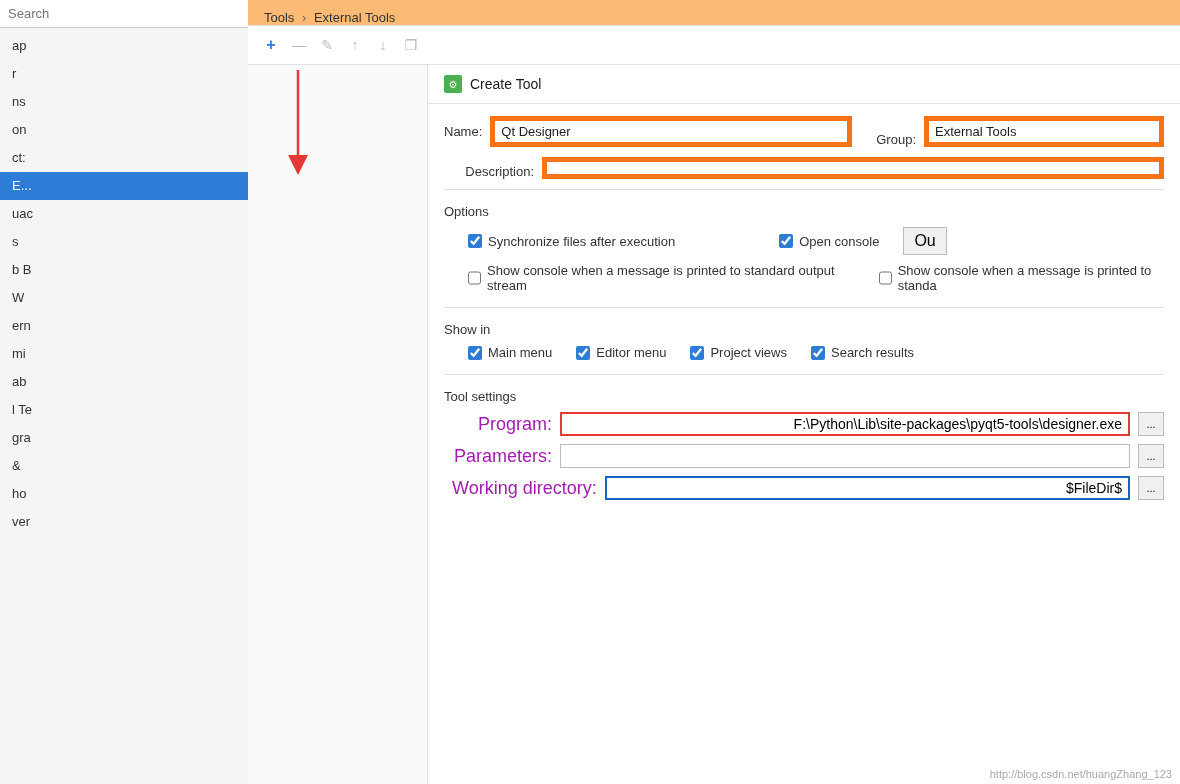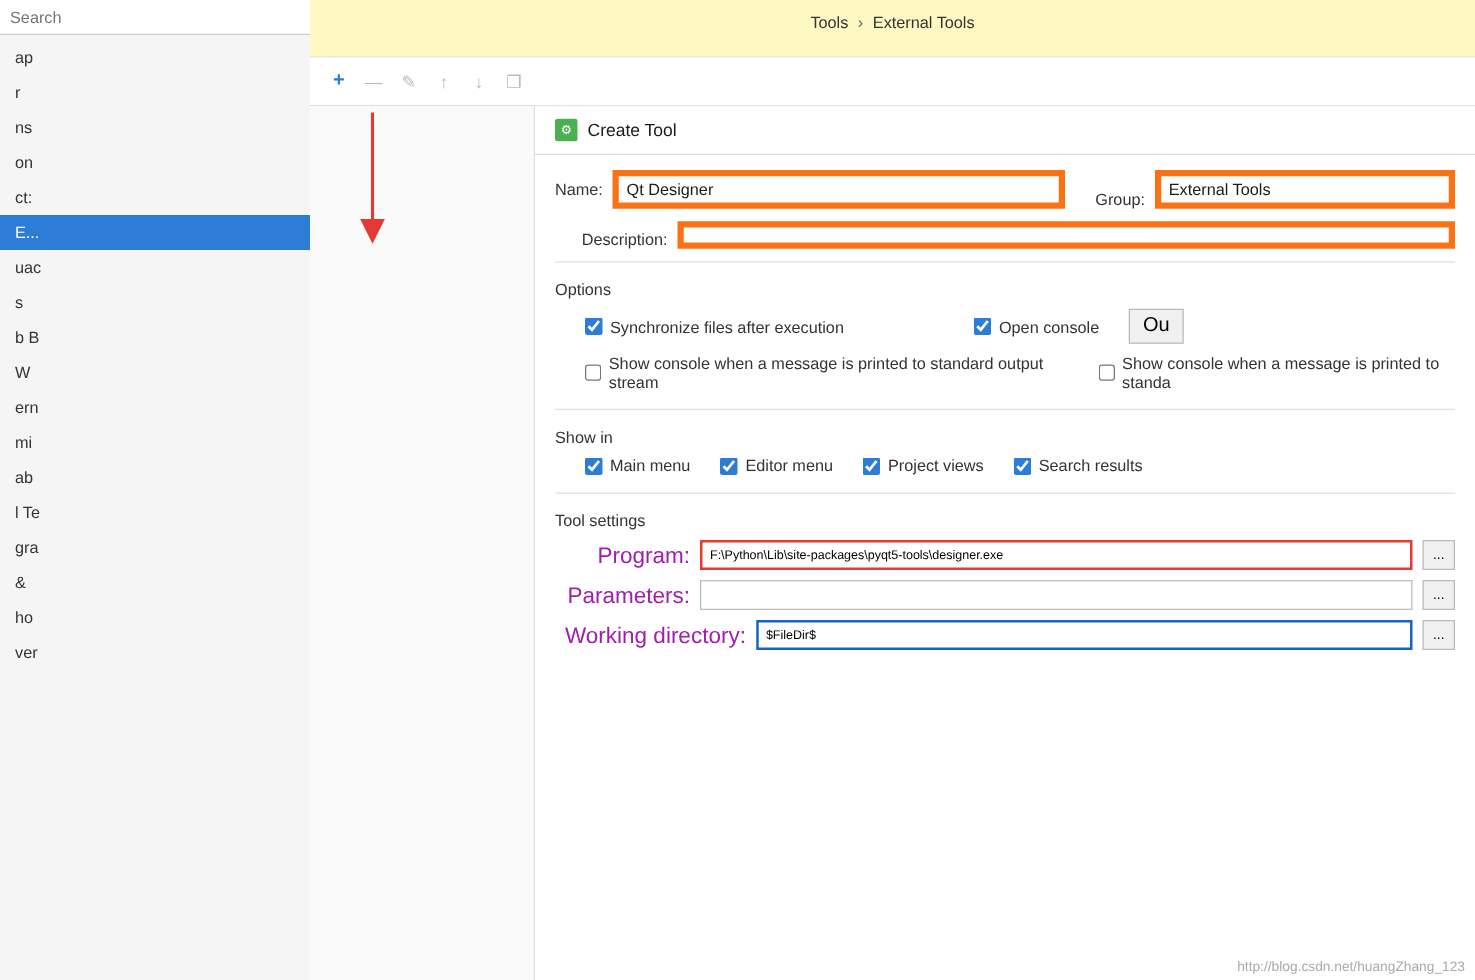--- a/index.html
+++ b/index.html
@@ -60,26 +60,25 @@
       top: 0;
       right: 0;
       height: 784px;
       background: white;
       display: flex;
       flex-direction: column;
     }
 
     
     .breadcrumb {
-      padding: 10px 16px 20px;
+      padding: 10px 16px 0;
       font-size: 13px;
       color: #333;
       border-bottom: 1px solid #e0e0e0;
-      background: #fef9c3;
-      text-align: center;
+      background: #fdba74;
     }
 
     .breadcrumb span.sep { color: #666; margin: 0 4px; }
     .breadcrumb span.active { font-weight: 500; }
 
     
     .toolbar {
       display: flex;
       align-items: center;
       gap: 2px;
@@ -241,24 +240,25 @@
       font-size: 18px;
       color: #a21caf;
       text-align: right;
       flex-shrink: 0;
     }
 
     .settings-input {
       flex: 1;
       border: 1px solid #bbb;
       padding: 3px 6px;
-      font-size: 10px;
+      font-size: 14px;
       outline: none;
       background: white;
       height: 24px;
+      text-align: right;
     }
 
     .settings-input.highlighted {
       border: 2px solid #e53935;
     }
 
     .browse-btn {
       width: 26px;
       height: 24px;
       border: 1px solid #bbb;

